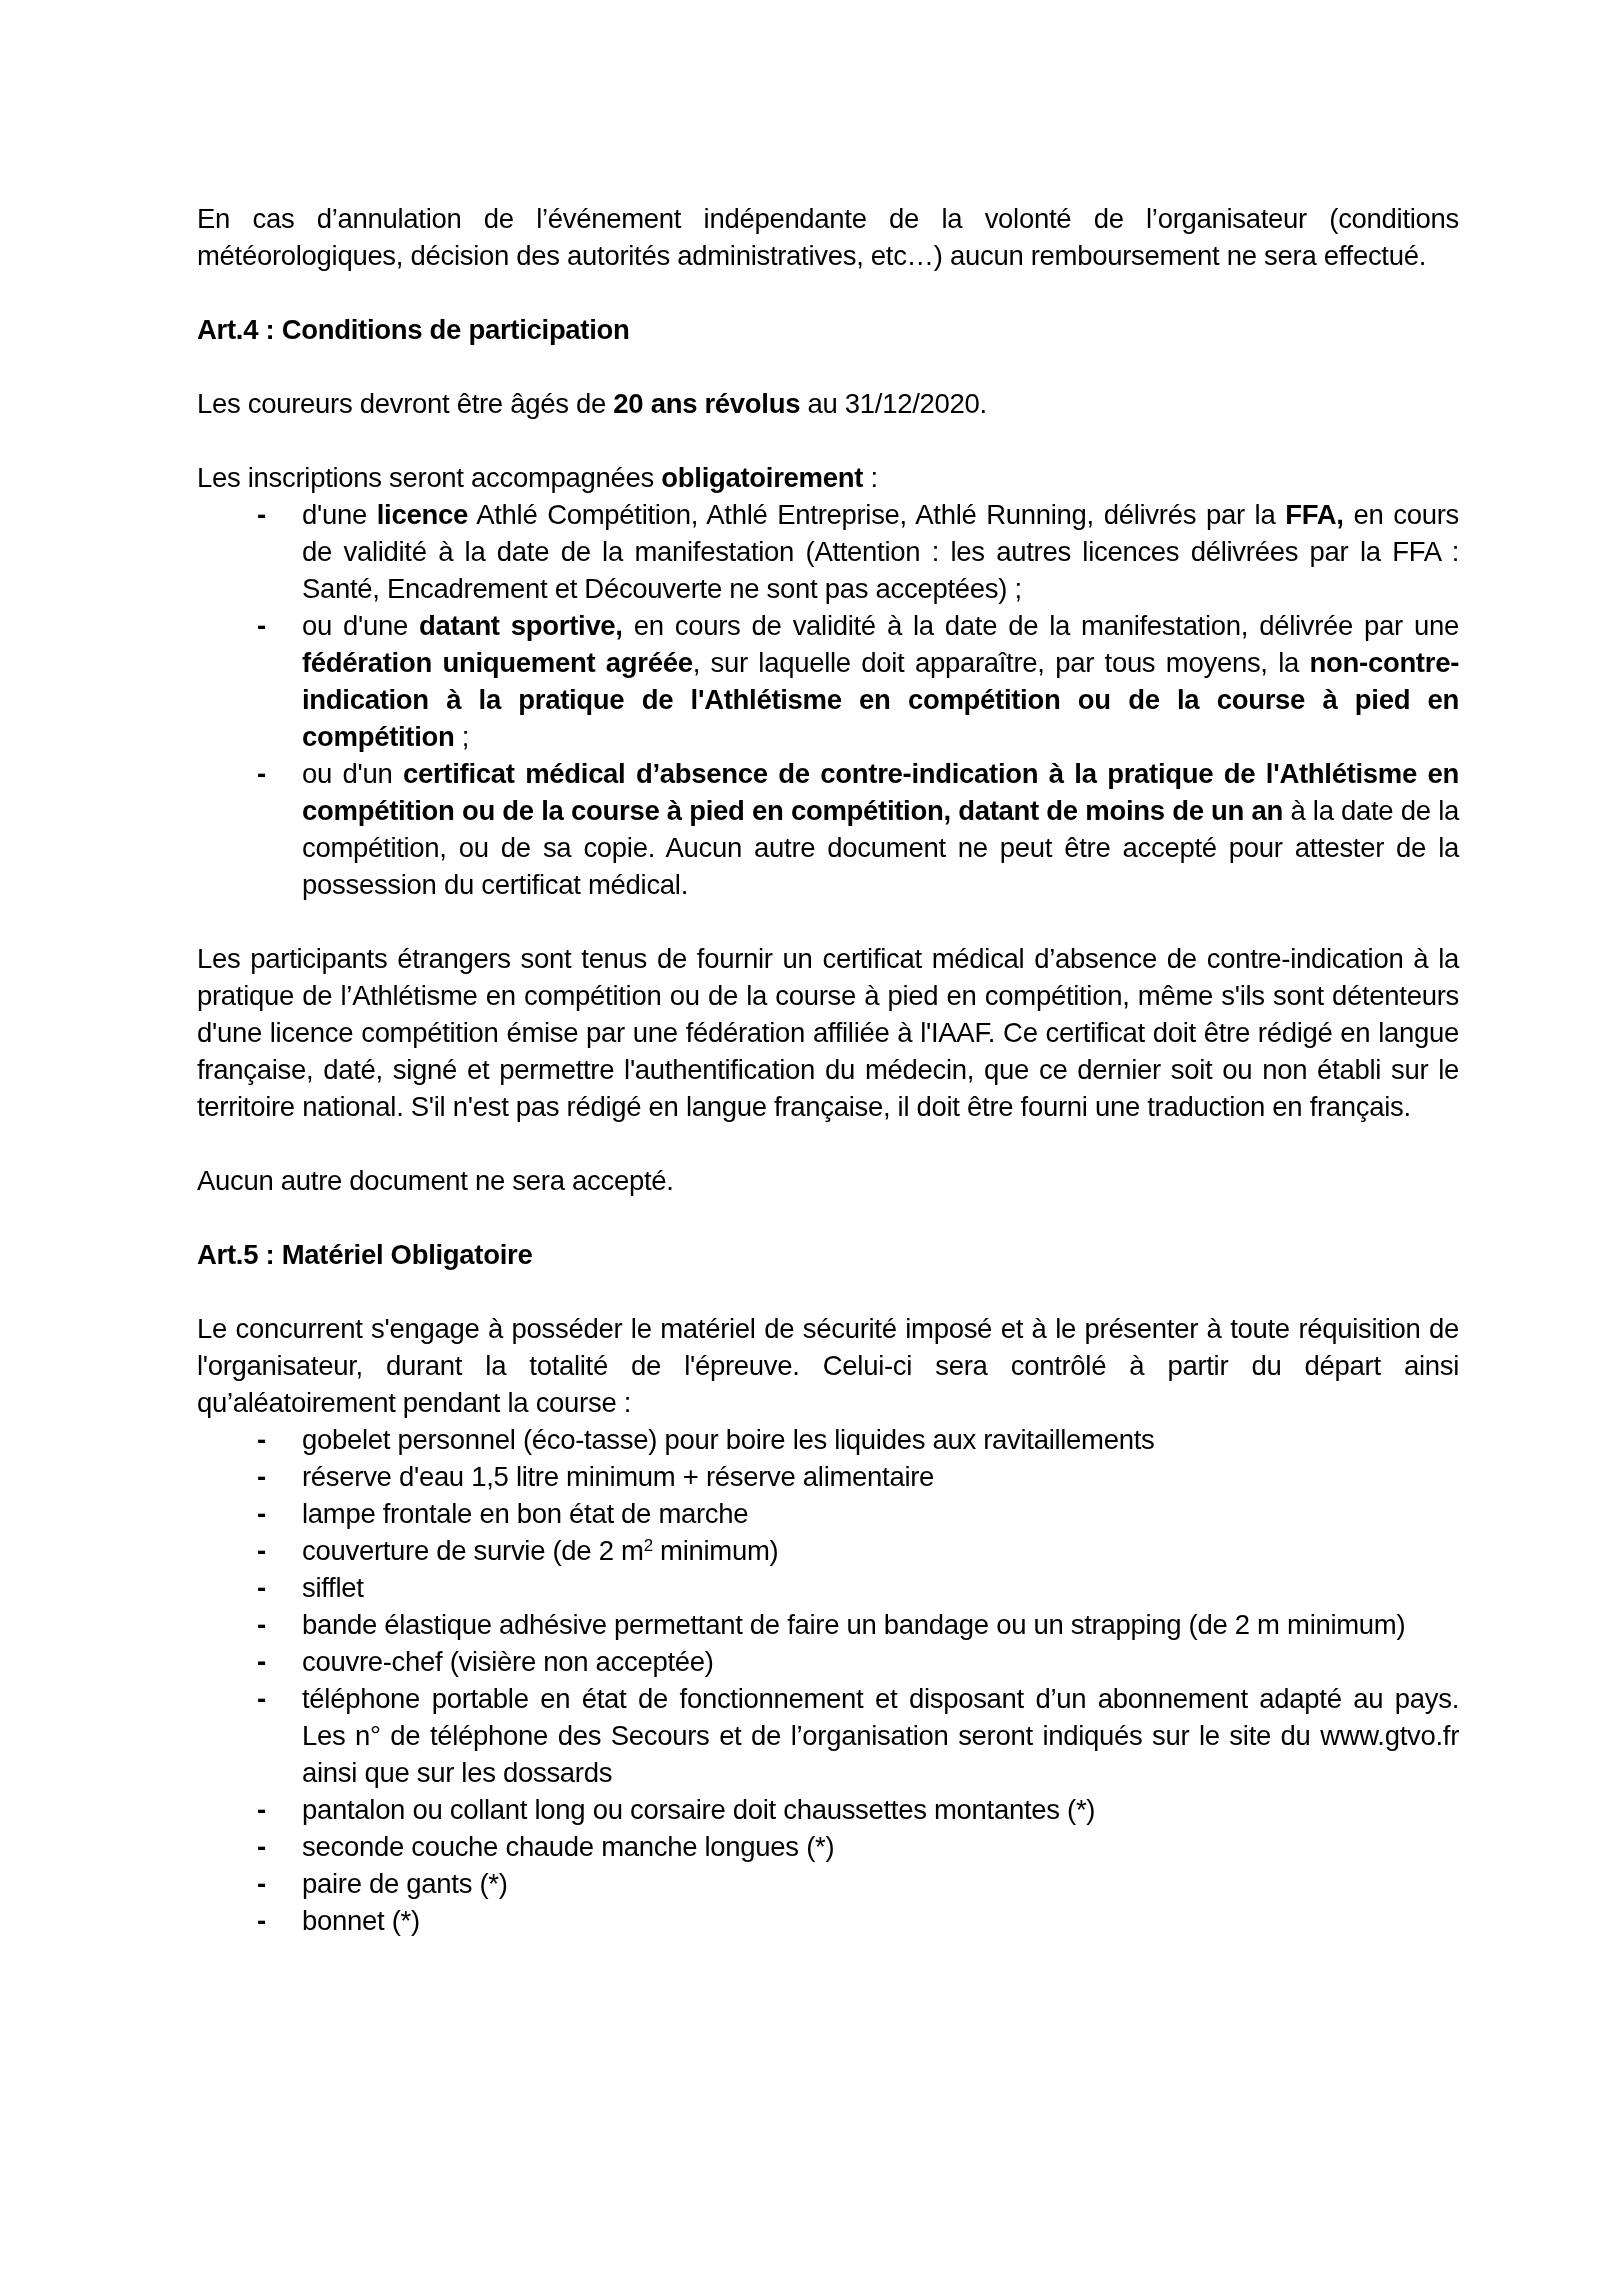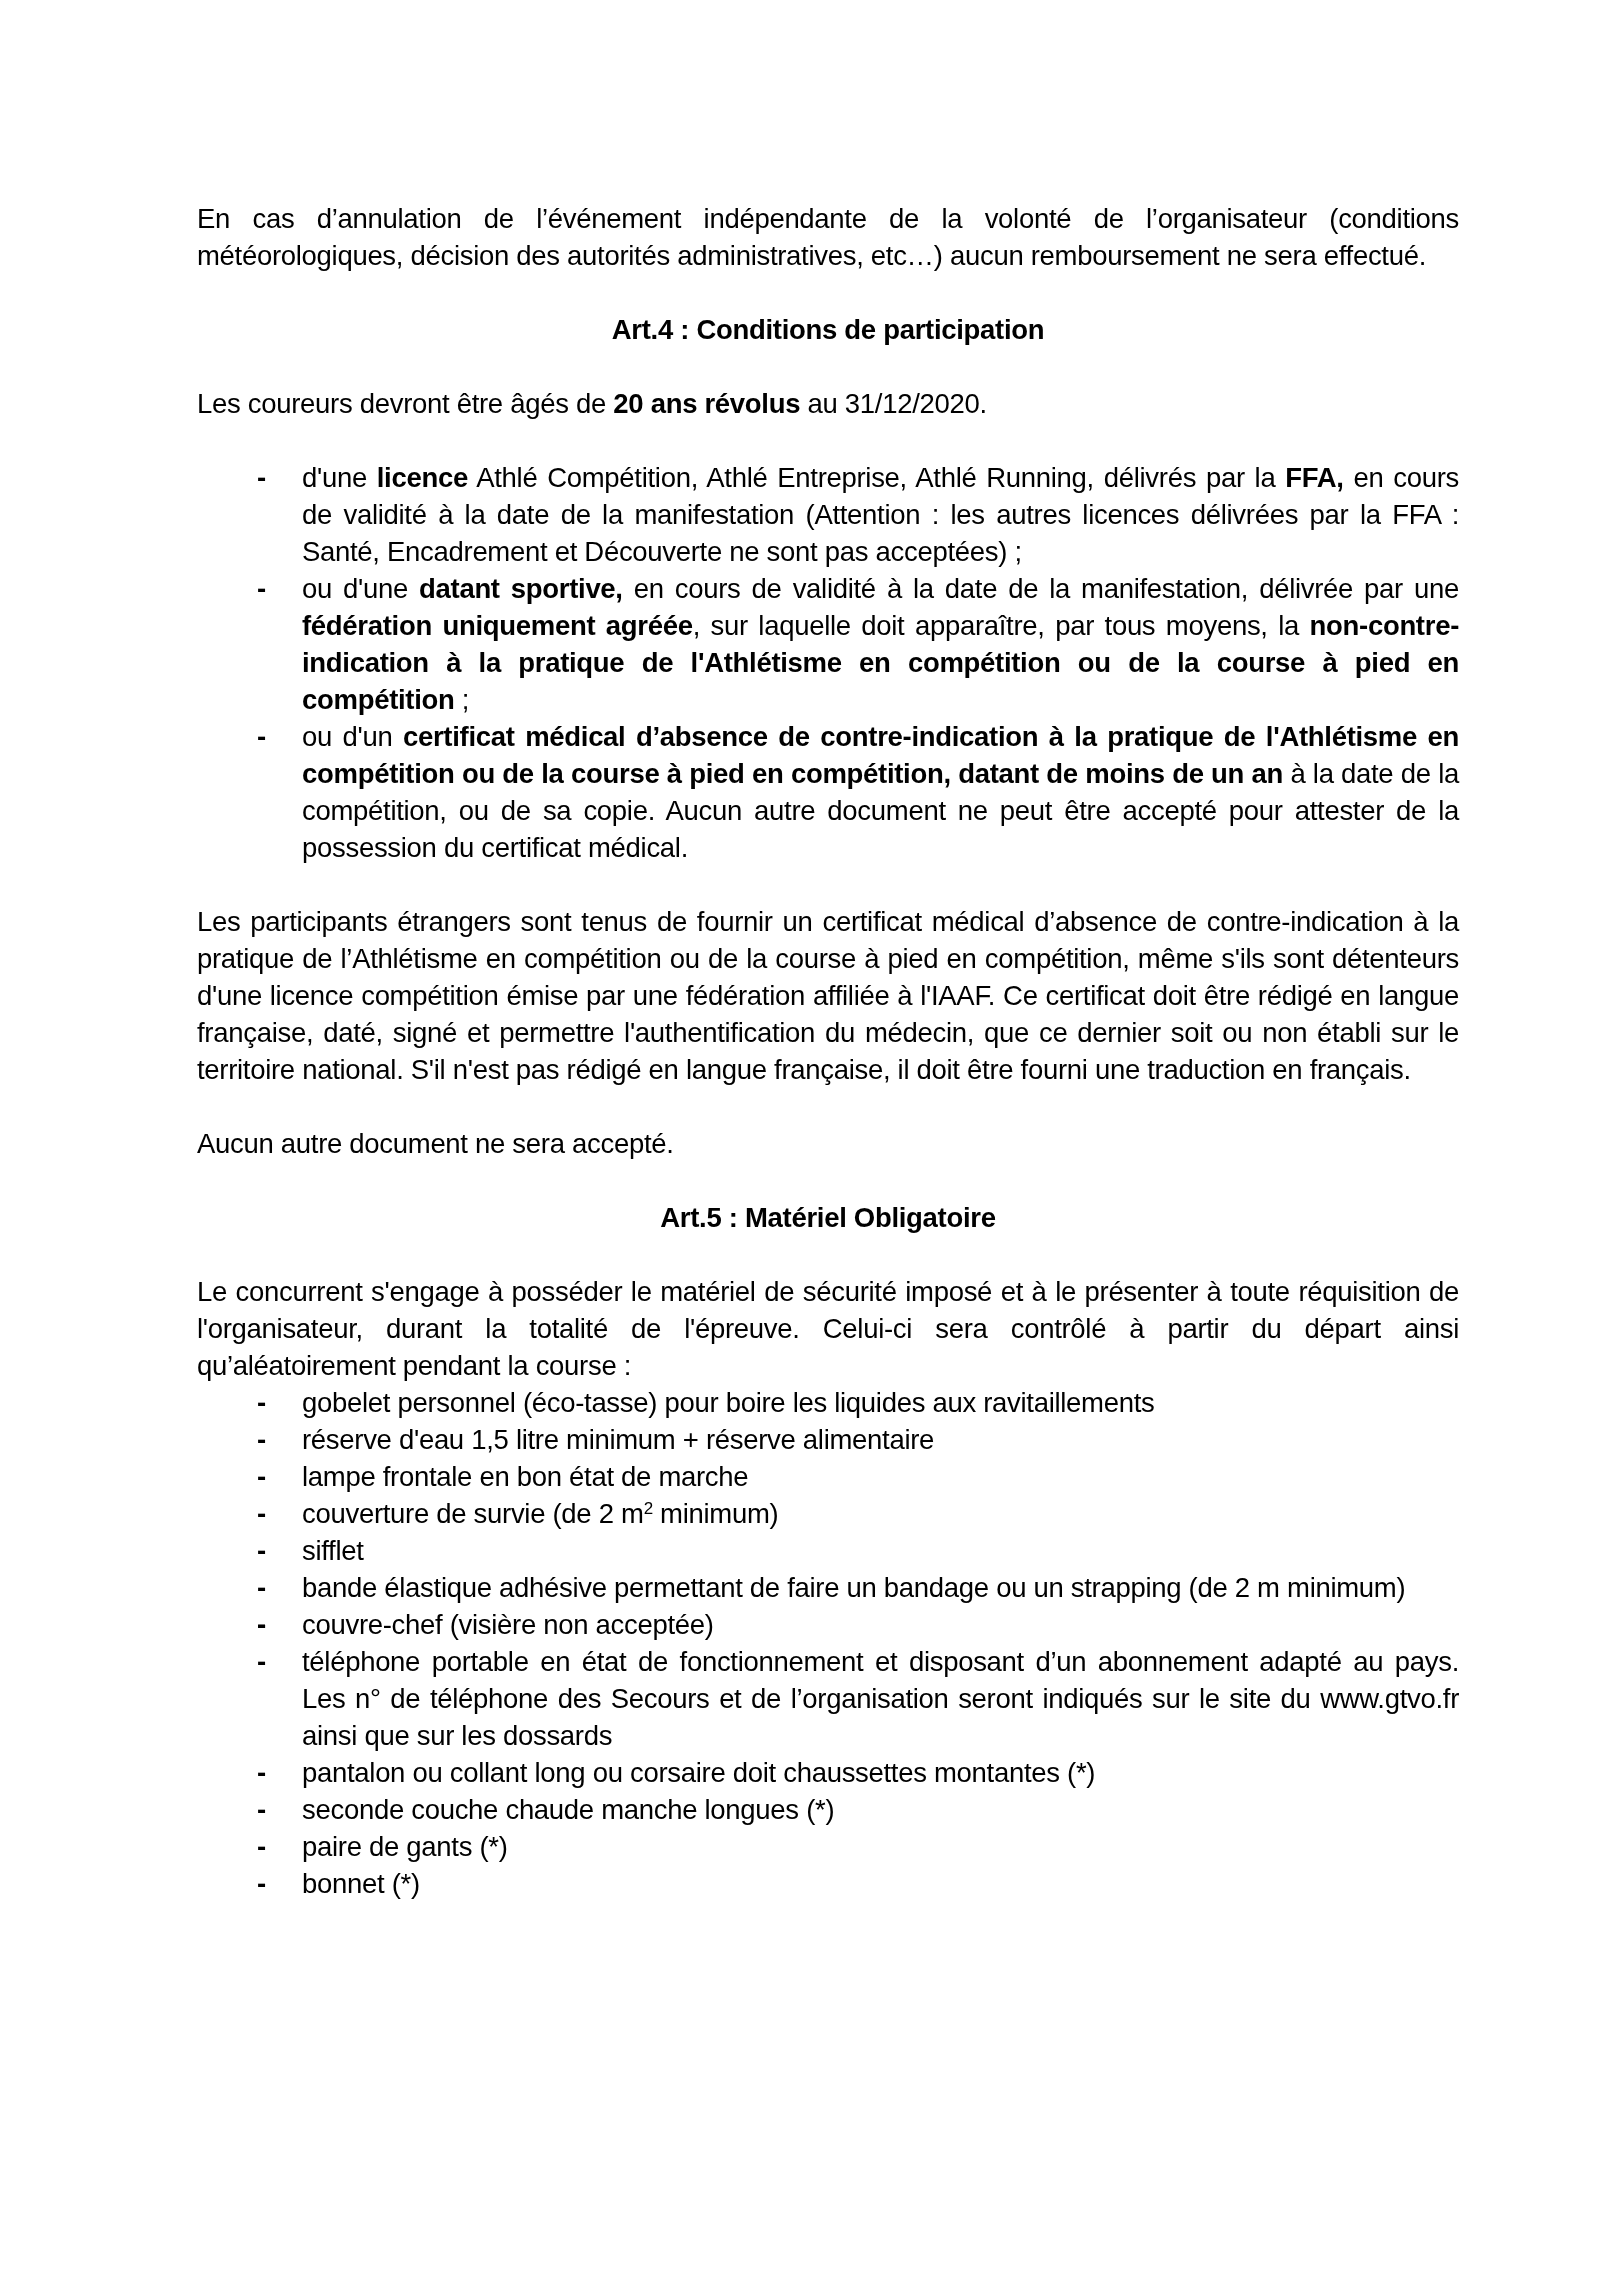--- a/index.html
+++ b/index.html
@@ -19,21 +19,21 @@
     letter-spacing: -0.3px;
   }
   .blk {
     font-size: 27.5px;
     line-height: 37px;
     text-align: justify;
     margin: 0 0 37px 0;
   }
   .heading {
     font-weight: bold;
-    text-align: center;
+    text-align: left;
     font-size: 27.5px;
     line-height: 37px;
     margin: 0 0 37px 0;
   }
   .attach { margin-bottom: 0; }
   ul.list {
     list-style: none;
     margin: 0 0 37px 0;
     padding: 0;
   }
@@ -62,20 +62,21 @@
 <body>
 
 <div class="page">
 
   <p class="blk">En cas d’annulation de l’événement indépendante de la volonté de l’organisateur (conditions météorologiques, décision des autorités administratives, etc…) aucun remboursement ne sera effectué.</p>
 
   <h3 class="heading">Art.4 : Conditions de participation</h3>
 
   <p class="blk"><span>Les coureurs devront être âgés de </span><b>20 ans révolus</b><span> au 31/12/2020.</span></p>
 
+  <p class="blk attach"><span>Les inscriptions seront accompagnées </span><b>obligatoirement</b><span> :</span></p>
 
   <ul class="list blk">
     <li><span class="dash">-</span><span>d'une </span><b>licence</b><span> Athlé Compétition, Athlé Entreprise, Athlé Running, délivrés par la </span><b>FFA,</b><span> en cours de validité à la date de la manifestation (Attention : les autres licences délivrées par la FFA : Santé, Encadrement et Découverte ne sont pas acceptées) ;</span></li>
     <li><span class="dash">-</span><span>ou d'une </span><b>datant sportive,</b><span> en cours de validité à la date de la manifestation, délivrée par une </span><b>fédération uniquement agréée</b><span>, sur laquelle doit apparaître, par tous moyens, la </span><b>non-contre-indication à la pratique de l'Athlétisme en compétition ou de la course à pied en compétition</b><span> ;</span></li>
     <li><span class="dash">-</span><span>ou d'un </span><b>certificat médical d’absence de contre-indication à la pratique de l'Athlétisme en compétition ou de la course à pied en compétition, datant de moins de un an</b><span> à la date de la compétition, ou de sa copie. Aucun autre document ne peut être accepté pour attester de la possession du certificat médical.</span></li>
   </ul>
 
   <p class="blk">Les participants étrangers sont tenus de fournir un certificat médical d’absence de contre-indication à la pratique de l’Athlétisme en compétition ou de la course à pied en compétition, même s'ils sont détenteurs d'une licence compétition émise par une fédération affiliée à l'IAAF. Ce certificat doit être rédigé en langue française, daté, signé et permettre l'authentification du médecin, que ce dernier soit ou non établi sur le territoire national. S'il n'est pas rédigé en langue française, il doit être fourni une traduction en français.</p>
 
   <p class="blk">Aucun autre document ne sera accepté.</p>

